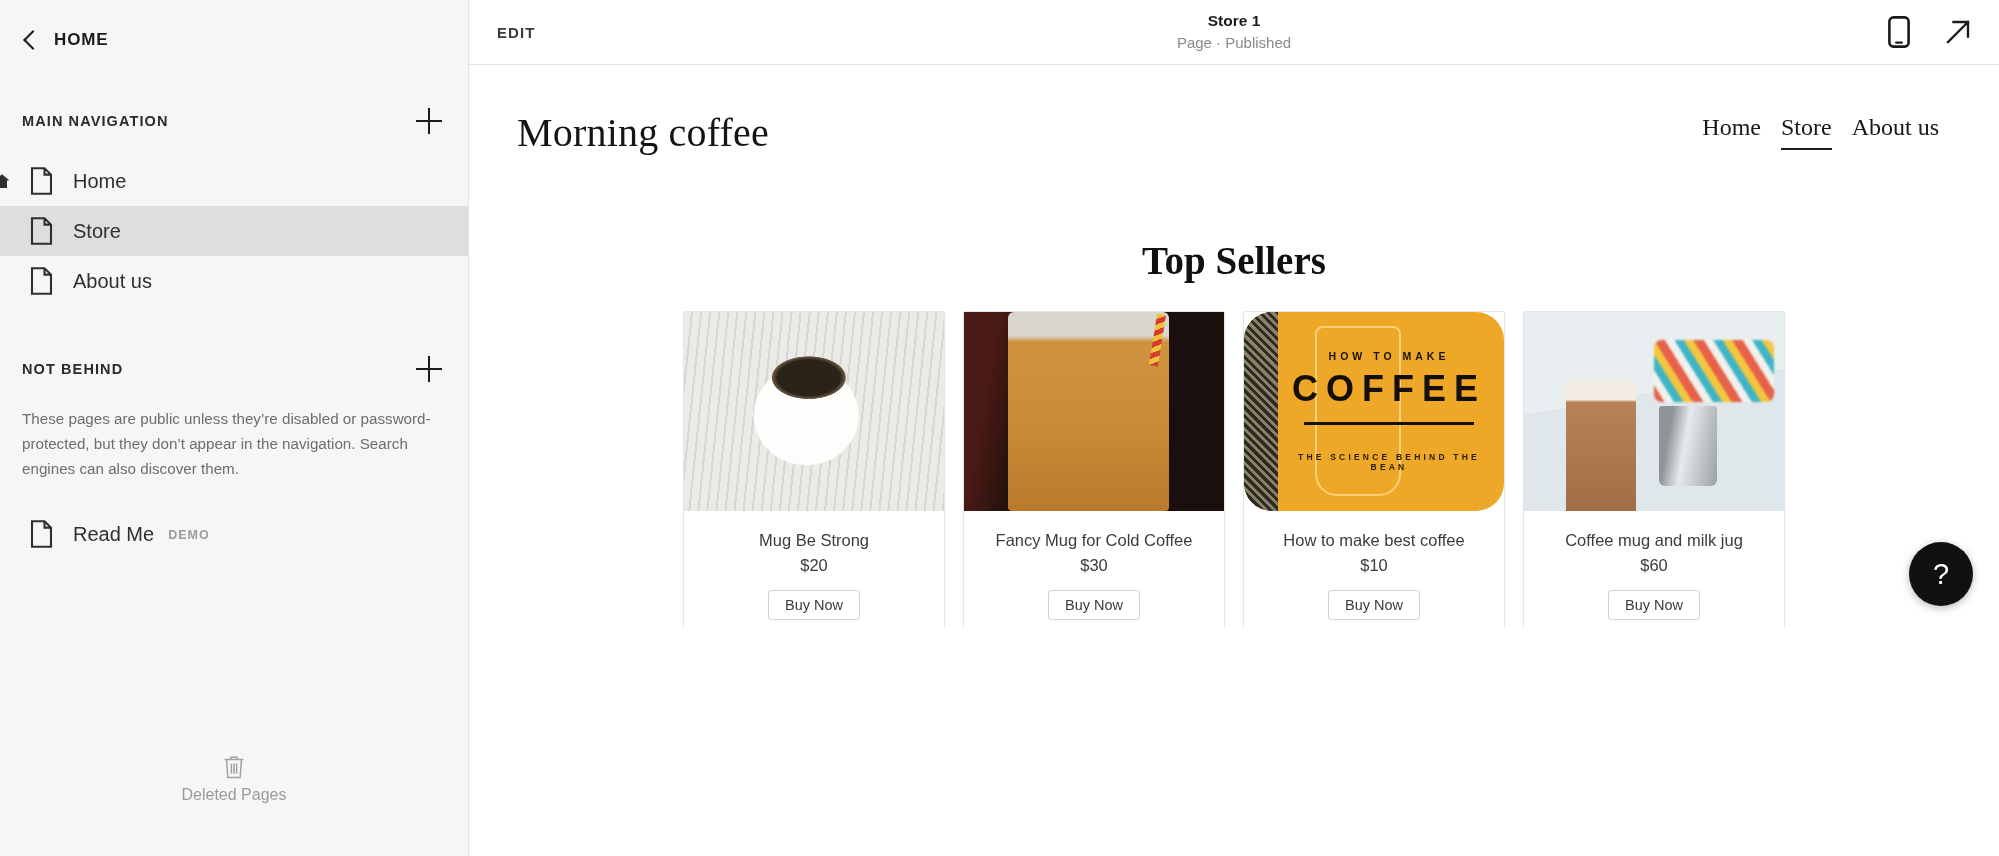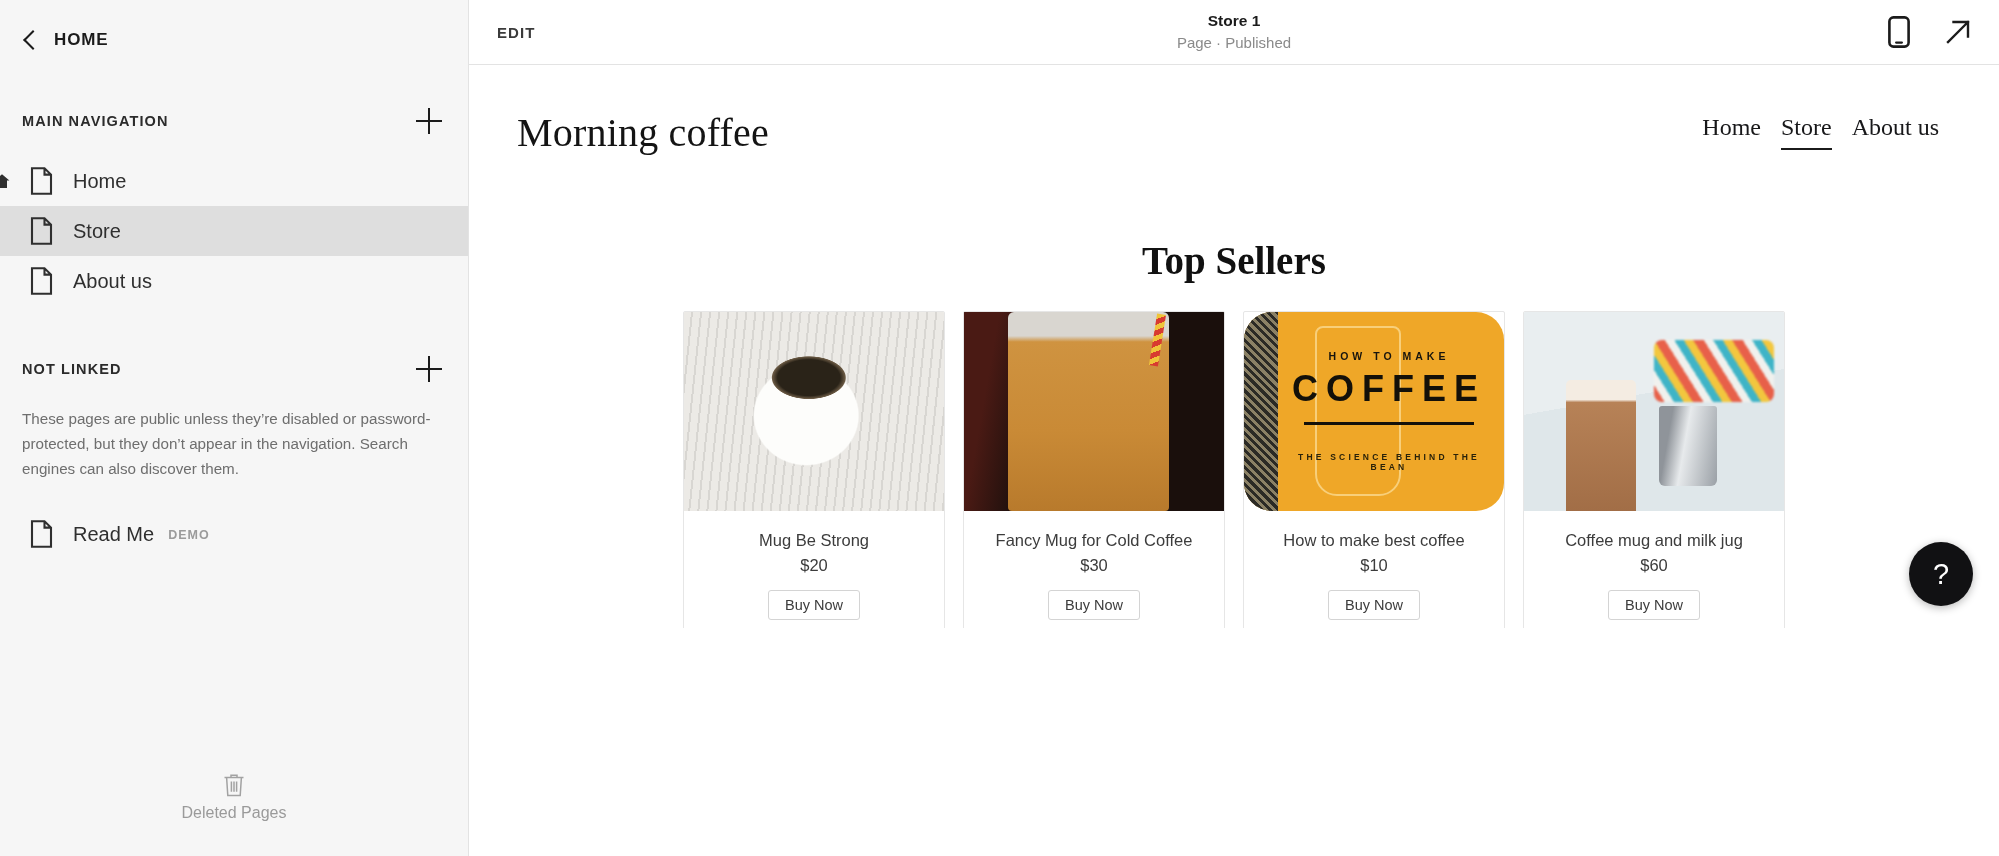--- a/index.html
+++ b/index.html
@@ -91,21 +91,21 @@
   }
   .learn-more {
     display: inline-block; margin-top: 8px;
     font-size: 15.2px; color: #6e6e6e;
     border-bottom: 1px solid #b5b5b5; padding-bottom: 1px;
     cursor: pointer;
   }
 
   .deleted-wrap {
     margin-top: auto;
-    padding-bottom: 34px;
+    padding-bottom: 52px;
     display: flex; flex-direction: column; align-items: center; gap: 7px;
     cursor: pointer;
   }
   .deleted-label { font-size: 16px; color: #9a9a9a; }
 
   
   #main { flex: 1; height: 628px; display: flex; flex-direction: column; background: #fff; }
 
   #topbar {
     height: 65px; flex: 0 0 65px;
@@ -316,21 +316,21 @@
 
       <div class="nav-row">
         <svg class="pageicon" viewBox="0 0 23 28">
           <path d="M2 1.2 H14.5 L21 7.6 V26.8 H2 Z M14.5 1.2 V7.6 H21" fill="none" stroke="#2f2f2f" stroke-width="2.1" stroke-linejoin="miter"></path>
         </svg>
         <span class="nav-label">About us</span>
       </div>
     </div>
 
     <div class="sec-head">
-      <span class="sec-title">NOT LINKED</span>
+      <span class="sec-title">NOT BEHIND</span>
       <span class="plus"></span>
     </div>
 
     <p class="notlinked-desc">These pages are public unless they’re disabled or password-protected, but they don’t appear in the navigation. Search engines can also discover them.</p>
 
     <div class="nav-list" style="margin-top:28px">
       <div class="nav-row">
         <svg class="pageicon" viewBox="0 0 23 28">
           <path d="M2 1.2 H14.5 L21 7.6 V26.8 H2 Z M14.5 1.2 V7.6 H21" fill="none" stroke="#2f2f2f" stroke-width="2.1" stroke-linejoin="miter"></path>
         </svg>

